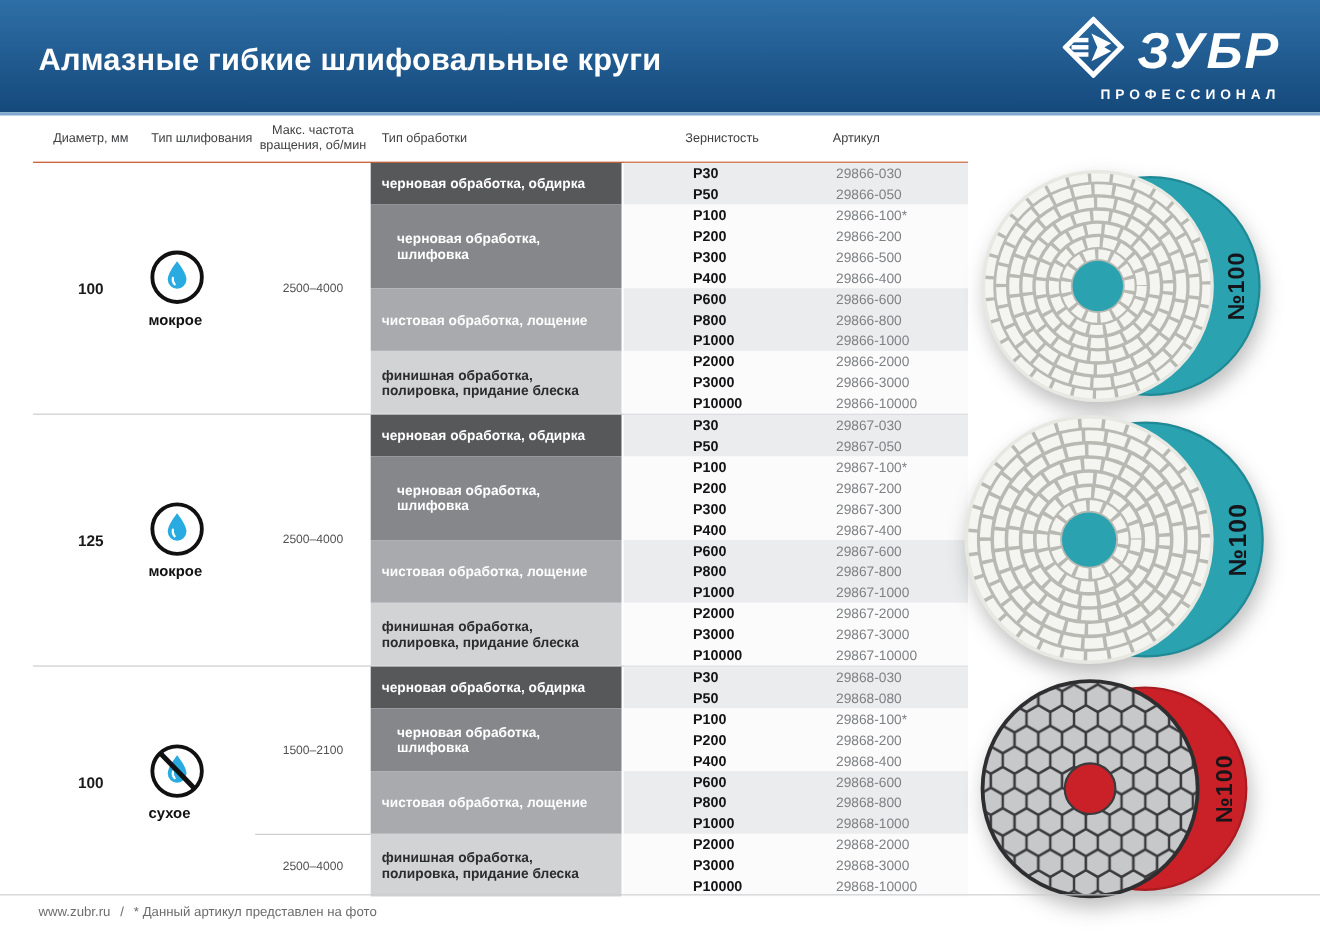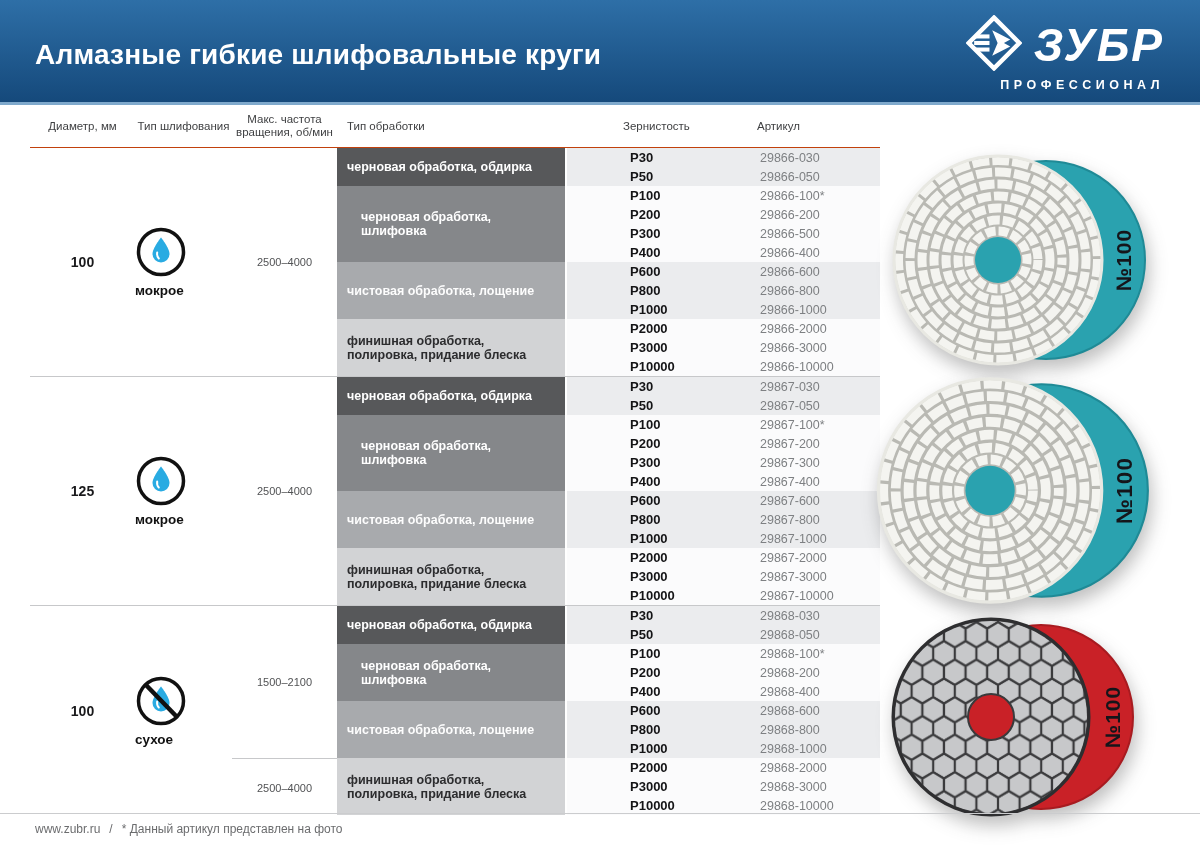--- a/index.html
+++ b/index.html
@@ -325,21 +325,21 @@
         </div>
       </div>
       <div class="col-rows">
         <div class="rows-block bg-alt">
           <div class="trow">
             <span class="grain">P30</span>
             <span class="article">29868-030</span>
           </div>
           <div class="trow">
             <span class="grain">P50</span>
-            <span class="article">29868-050</span>
+            <span class="article">29868-080</span>
           </div>
         </div>
         <div class="rows-block bg-white">
           <div class="trow">
             <span class="grain">P100</span>
             <span class="article">29868-100*</span>
           </div>
           <div class="trow">
             <span class="grain">P200</span>
             <span class="article">29868-200</span>

